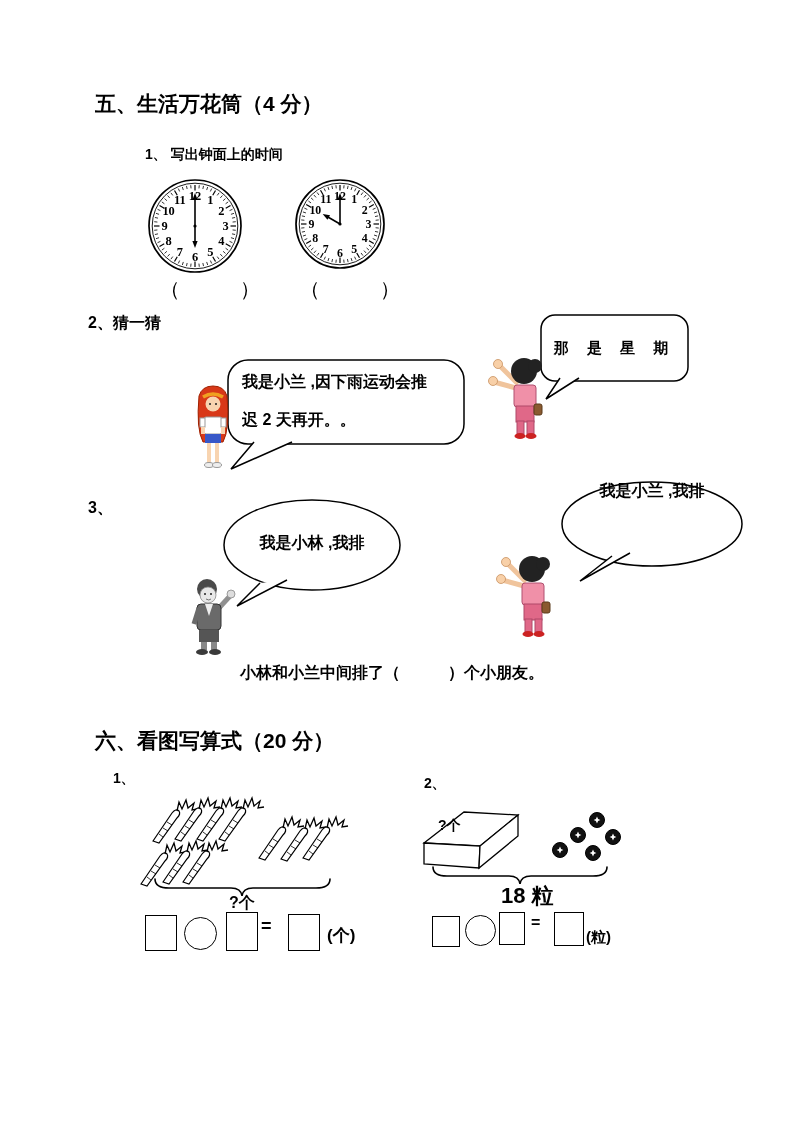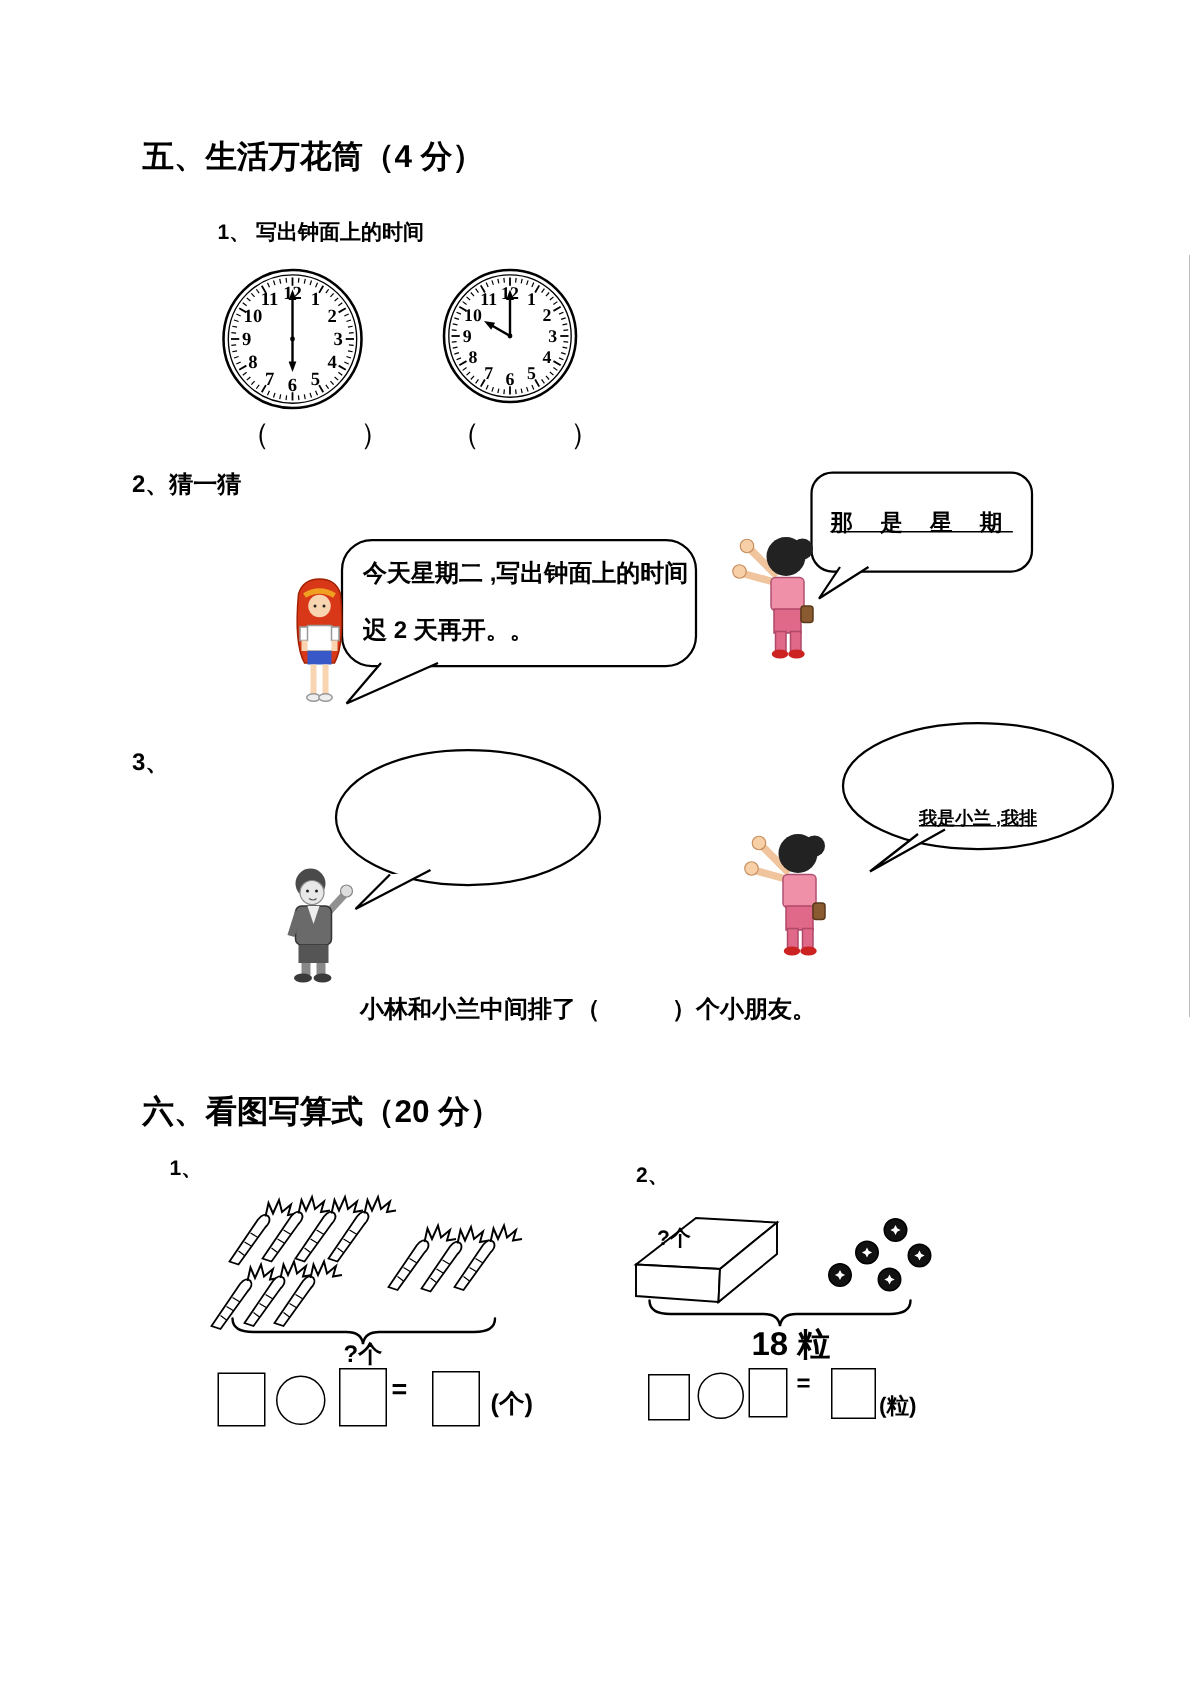--- a/index.html
+++ b/index.html
@@ -3,21 +3,21 @@
 <meta charset="utf-8">
 <style>
   html,body{margin:0;padding:0;background:#888;}
   .page{position:relative;width:793px;height:1122px;background:#ffffff;
         font-family:"Liberation Sans",sans-serif;color:#000;overflow:hidden;margin:0 auto;}
   .abs{position:absolute;white-space:nowrap;}
   .b{font-weight:bold;text-align:right;}
   svg.layer{position:absolute;left:0;top:0;}
   .sq{position:absolute;border:1.6px solid #000;background:#fff;}
   .cir{position:absolute;border:1.6px solid #000;border-radius:50%;background:#fff;}
-  .bubble-text{position:absolute;display:flex;align-items:center;justify-content:center;text-align:left;text-decoration:underline;}
+  .bubble-text{position:absolute;display:flex;align-items:center;justify-content:center;text-align:left;}
 </style>
 </head>
 <body>
 
 <div class="page">
 
   <svg class="layer" width="793" height="1122" viewBox="0 0 793 1122">
     <defs>
       <g id="carrot">
         <path d="M3,44 L22,16 Q26,11 29,14 Q31,17 27,21 L9,46 Z" fill="#fff" stroke="#000" stroke-width="1.2"></path>
@@ -307,26 +307,27 @@
   <div class="abs b" style="left:95px;top:90px;font-size:21px;">五、生活万花筒（4 分）</div>
   <div class="abs b" style="left:145px;top:146px;font-size:14px;">1、 写出钟面上的时间</div>
 
   <div class="abs" style="left:160px;top:276px;font-size:20px;">（　　　）</div>
   <div class="abs" style="left:300px;top:276px;font-size:20px;">（　　　）</div>
 
   <div class="abs b" style="left:88px;top:313px;font-size:16px;">2、猜一猜</div>
 
   <div class="bubble-text b" style="left:541px;top:315px;width:147px;height:66px;font-size:15px;letter-spacing:7px;">那 是 星 期</div>
 
-  <div class="abs b" style="left:242px;top:372px;font-size:16px;">今天星期二 ,写出钟面上的时间</div>
+  <div class="abs b" style="left:242px;top:372px;font-size:16px;">我是小兰 ,因下雨运动会推</div>
   <div class="abs b" style="left:242px;top:410px;font-size:16px;">迟 2 天再开。。</div>
 
   <div class="abs b" style="left:88px;top:498px;font-size:16px;">3、</div>
 
-  <div class="bubble-text b" style="left:572px;top:530px;width:160px;height:30px;font-size:12px;">我是小兰 ,我排</div>
+  <div class="bubble-text b" style="left:232px;top:528px;width:160px;height:30px;font-size:16px;">我是小林 ,我排</div>
+  <div class="bubble-text b" style="left:572px;top:476px;width:160px;height:30px;font-size:16px;">我是小兰 ,我排</div>
 
   <div class="abs b" style="left:240px;top:663px;font-size:16px;">小林和小兰中间排了（　　　）个小朋友。</div>
 
   <div class="abs b" style="left:95px;top:727px;font-size:21px;">六、看图写算式（20 分）</div>
   <div class="abs b" style="left:113px;top:770px;font-size:14px;">1、</div>
   <div class="abs b" style="left:424px;top:775px;font-size:14px;">2、</div>
 
   <div class="abs b" style="left:229px;top:893px;font-size:16px;">?个</div>
   <div class="abs b" style="left:438px;top:817px;font-size:14px;">?个</div>
   <div class="abs b" style="left:501px;top:881px;font-size:22px;">18 粒</div>

